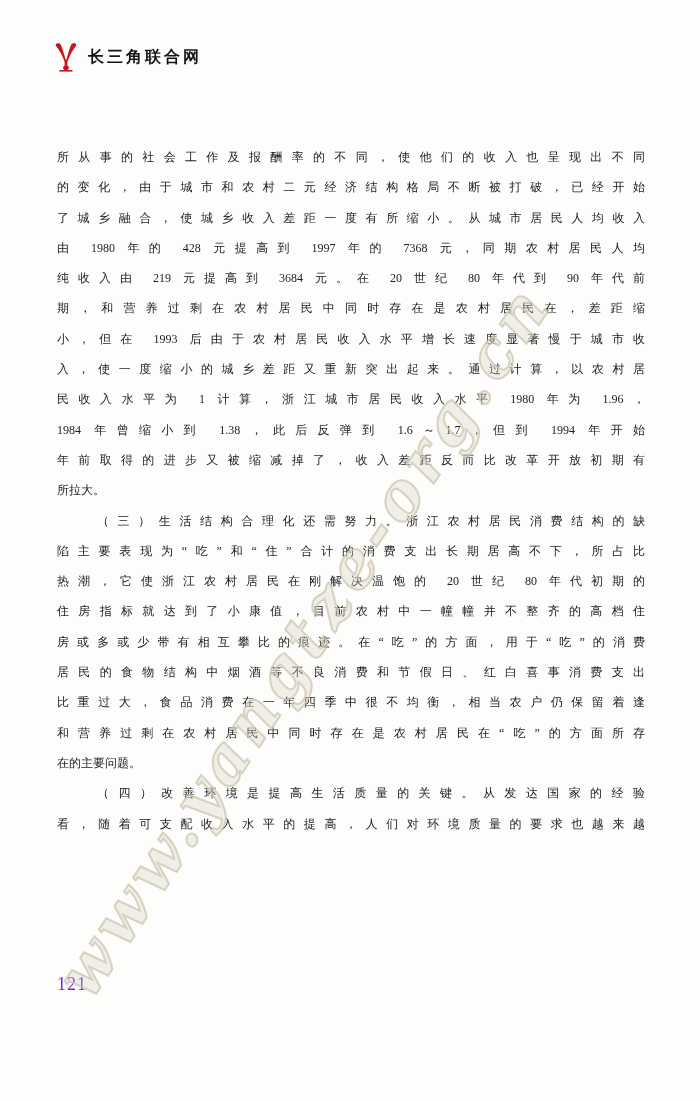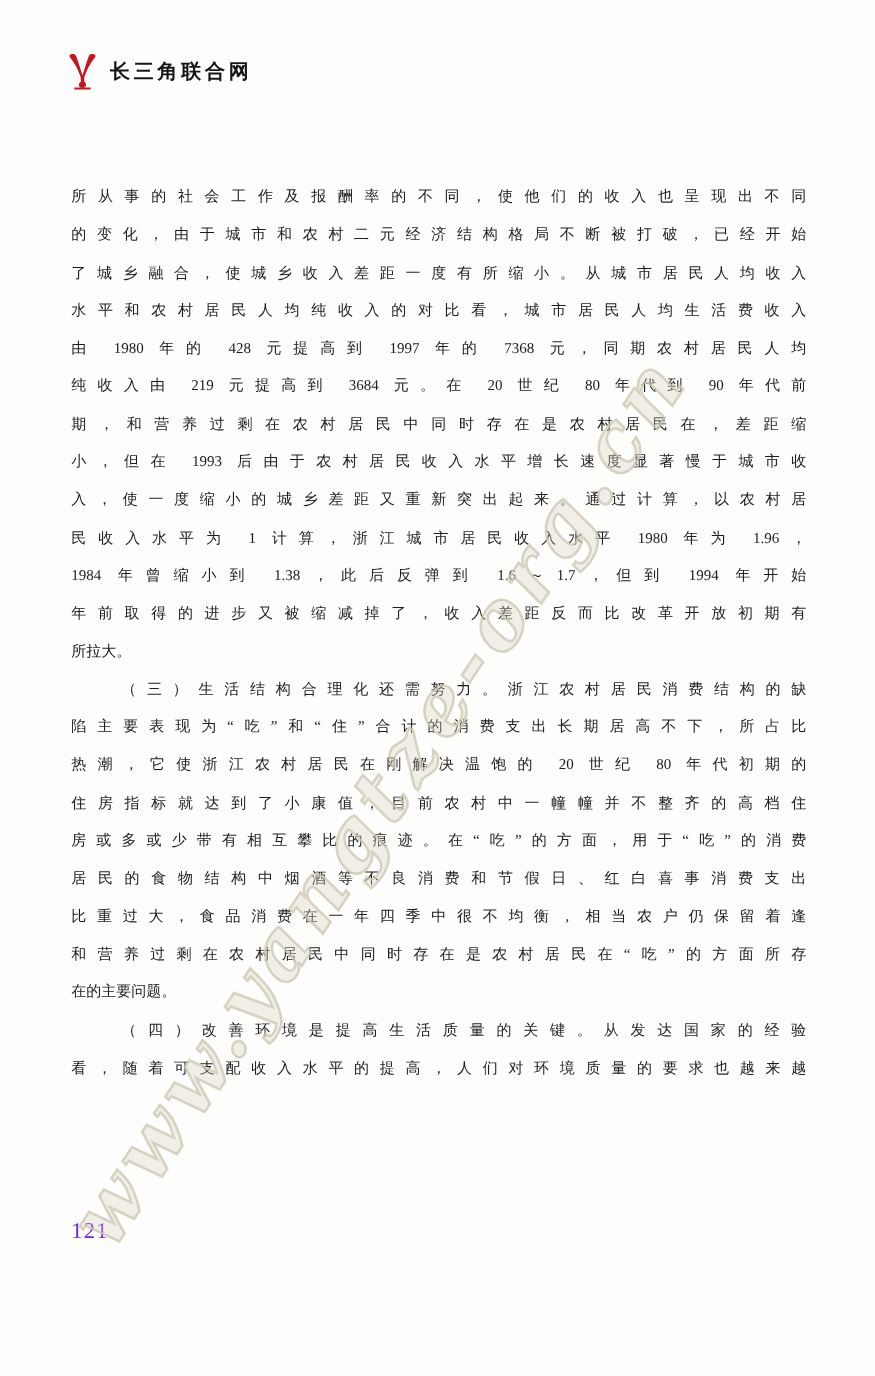--- a/index.html
+++ b/index.html
@@ -74,21 +74,20 @@
                L11.6 19.8 C9.7 13.8 6.4 8.2 3.2 4.2 Z" fill="#c8151d"></path>
       <path d="M6.5 28.8 L19.5 28.8" stroke="#c8151d" stroke-width="1.6"></path>
     </svg>
     <span class="logo-text">长三角联合网</span>
   </div>
 
   <div class="text-block">
       <div class="line">所从事的社会工作及报酬率的不同，使他们的收入也呈现出不同</div>
       <div class="line">的变化，由于城市和农村二元经济结构格局不断被打破，已经开始</div>
       <div class="line">了城乡融合，使城乡收入差距一度有所缩小。从城市居民人均收入</div>
-      <div class="line">水平和农村居民人均纯收入的对比看，城市居民人均生活费收入</div>
       <div class="line">由 1980 年的 428 元提高到 1997 年的 7368 元，同期农村居民人均</div>
       <div class="line">纯收入由 219 元提高到 3684 元。在 20 世纪 80 年代到 90 年代前</div>
       <div class="line">期，和营养过剩在农村居民中同时存在是农村居民在，差距缩</div>
       <div class="line">小，但在 1993 后由于农村居民收入水平增长速度显著慢于城市收</div>
       <div class="line">入，使一度缩小的城乡差距又重新突出起来。通过计算，以农村居</div>
       <div class="line">民收入水平为 1 计算，浙江城市居民收入水平 1980 年为 1.96，</div>
       <div class="line">1984 年曾缩小到 1.38，此后反弹到 1.6～1.7，但到 1994 年开始</div>
       <div class="line">年前取得的进步又被缩减掉了，收入差距反而比改革开放初期有</div>
       <div class="line last">所拉大。</div>
       <div class="line indent">（三）生活结构合理化还需努力。浙江农村居民消费结构的缺</div>

